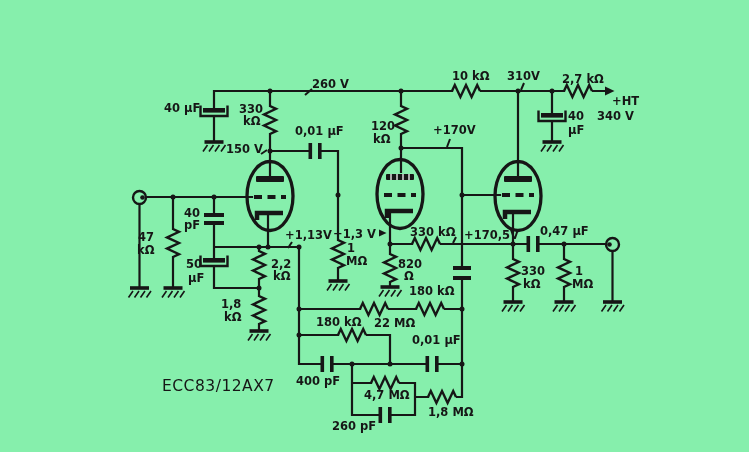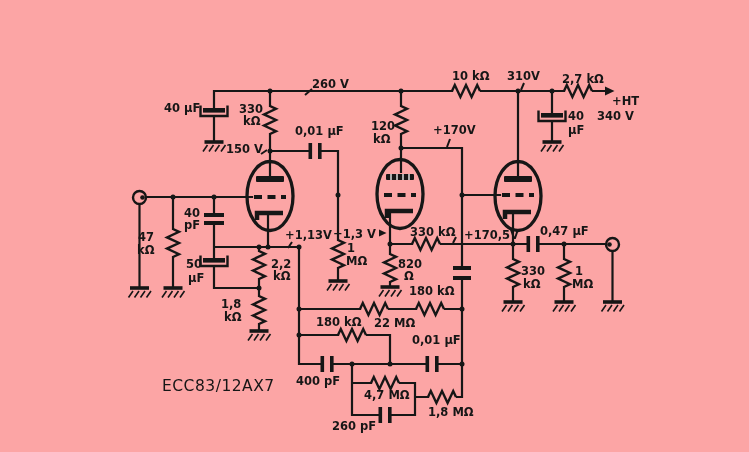--- a/index.html
+++ b/index.html
@@ -1,16 +1,16 @@
 <!DOCTYPE html>
 <html><head>
 <meta charset="utf-8">
 <style>
   html,body{margin:0;padding:0;background:#ffffff;}
-  .page{position:relative;width:749px;height:452px;background:#fca5a5;overflow:hidden;}
+  .page{position:relative;width:749px;height:452px;background:#86efac;overflow:hidden;}
   svg{display:block;}
   svg text{font-family:"DejaVu Sans",sans-serif;font-size:11.5px;font-weight:600;fill:#161616;}
   .t-title{font-size:15.5px;font-weight:400;letter-spacing:.5px;}
   .w{stroke:#161616;stroke-width:2.2;fill:none;stroke-linecap:square;}
   .comp{stroke:#161616;stroke-width:2.4;fill:none;}
   .env{stroke:#161616;stroke-width:3.3;fill:none;}
   .fillb{fill:#161616;stroke:none;}
   .grid{stroke:#161616;stroke-width:4;stroke-dasharray:8 5.5;fill:none;}
   .cath{stroke:#161616;stroke-width:4.5;fill:none;stroke-linejoin:miter;}
   .tick{stroke:#161616;stroke-width:2;fill:none;}

